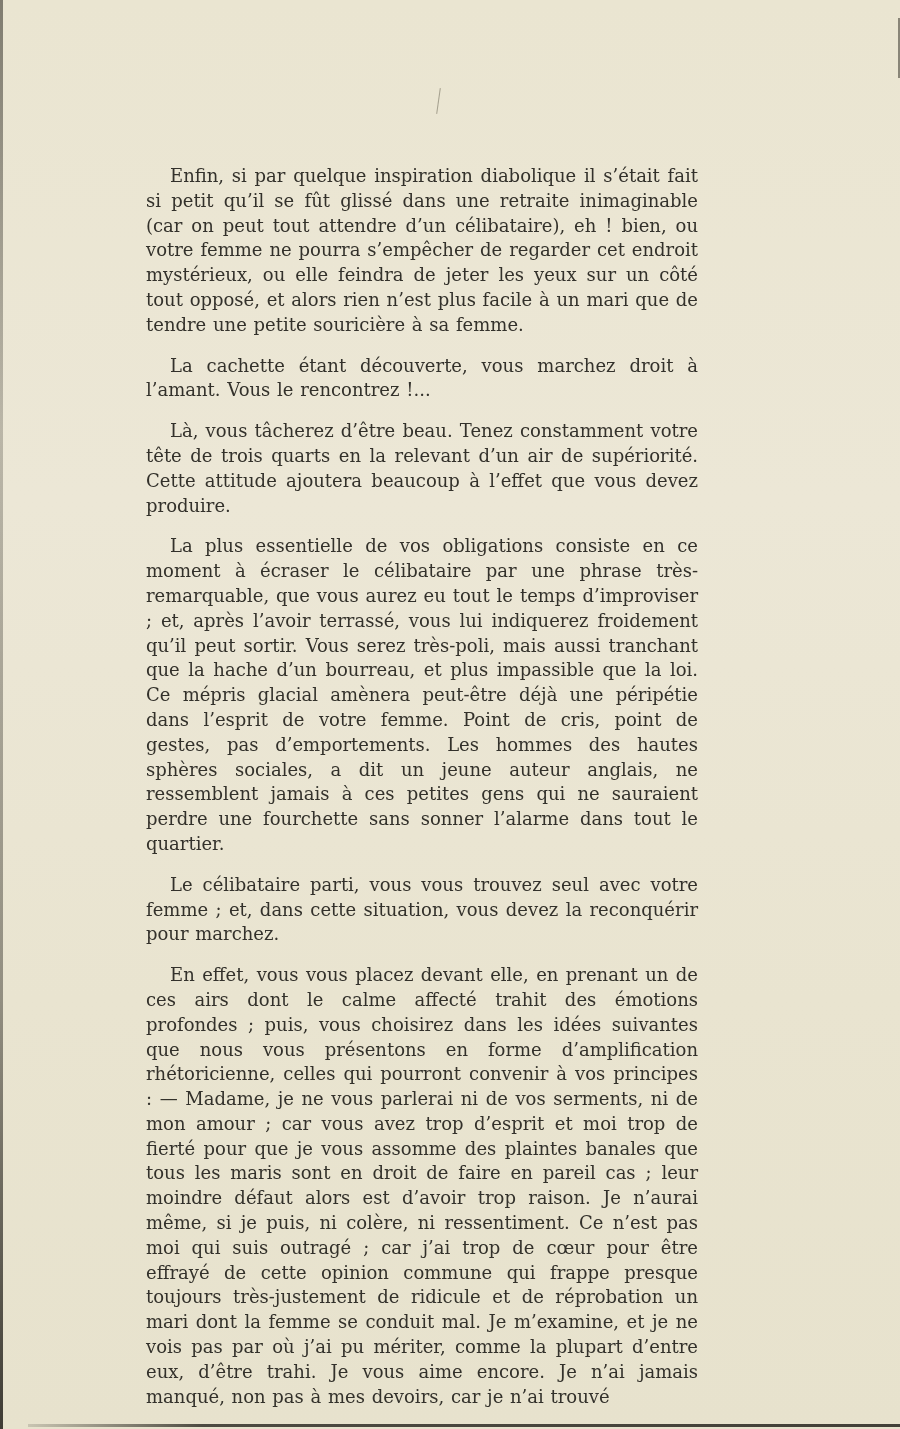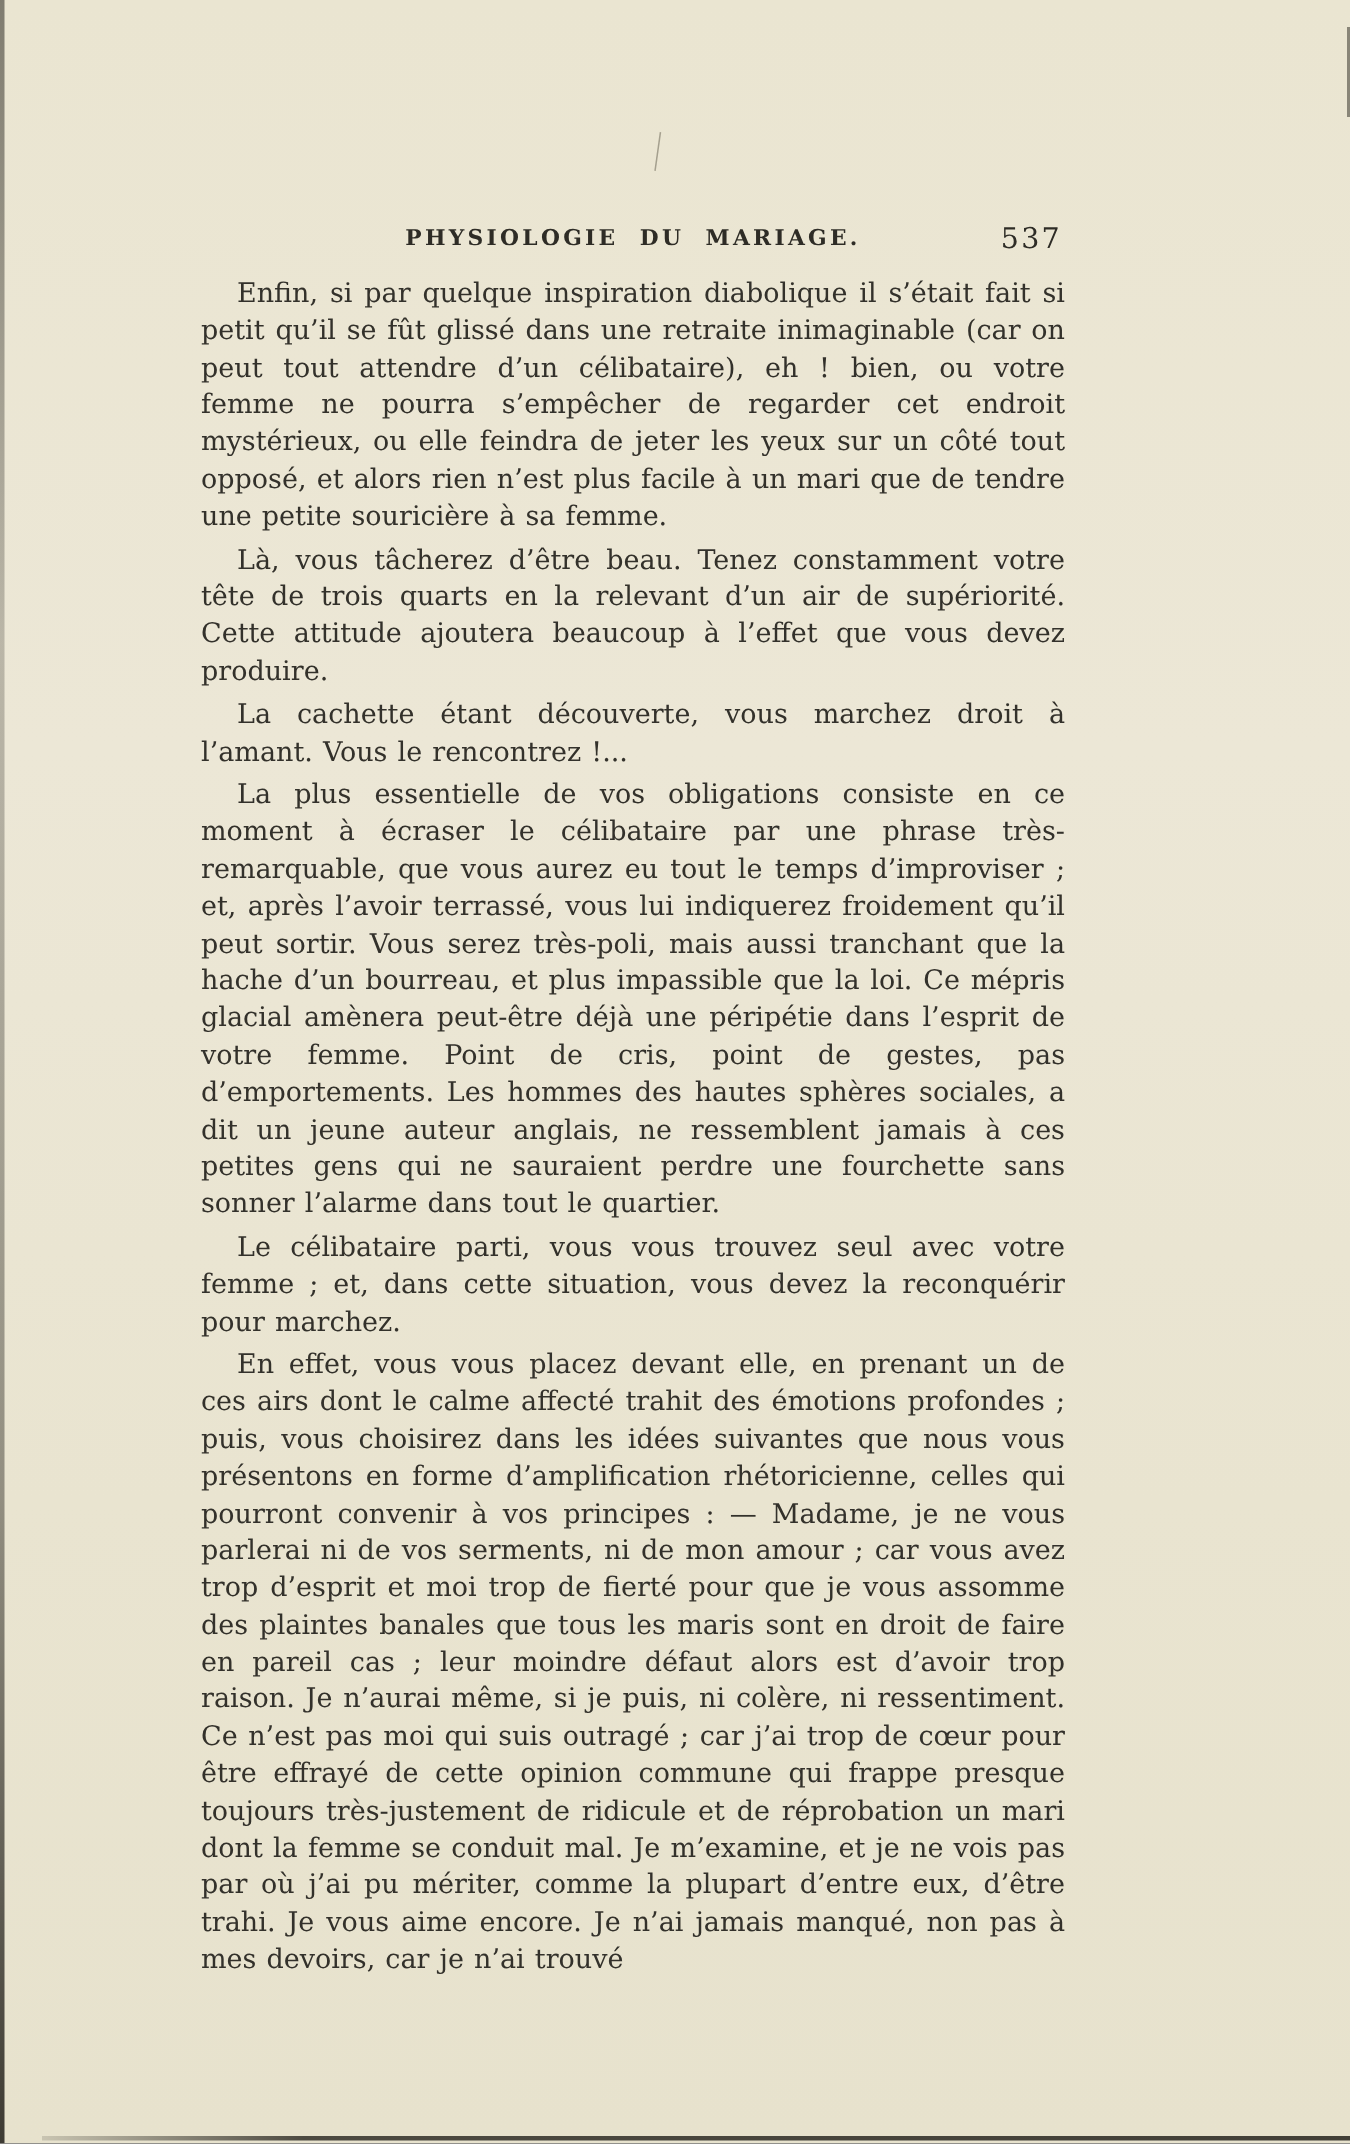--- a/index.html
+++ b/index.html
@@ -68,49 +68,45 @@
   }
   .page-number {
     position: absolute;
     right: 6px;
     top: 0;
     font-size: 19px;
     letter-spacing: 1.5px;
     color: #2e2c26;
   }
   .body-text p {
-    margin: 4px;
+    margin: 16px;
     text-align: justify;
     text-indent: 24px;
     font-size: 18px;
     line-height: 24.8px;
     word-spacing: 1px;
     color: #33312b;
   }
 </style>
 </head>
 <body>
 
 <div class="scan-page">
 
   <div class="edge-left"></div>
   <div class="edge-bottom"></div>
   <div class="edge-right-top"></div>
   <div class="crease-mark"></div>
 
   <div class="content">
 
-    <div class="running-header">
-      <span class="running-title">PHYSIOLOGIE DU MARIAGE.</span>
-      <span class="page-number">537</span>
-    </div>
 
     <div class="body-text">
       <p>Enfin, si par quelque inspiration diabolique il s’était fait si petit qu’il se fût glissé dans une retraite inimaginable (car on peut tout attendre d’un célibataire), eh ! bien, ou votre femme ne pourra s’empêcher de regarder cet endroit mystérieux, ou elle feindra de jeter les yeux sur un côté tout opposé, et alors rien n’est plus facile à un mari que de tendre une petite souricière à sa femme.</p>
+      <p>La cachette étant découverte, vous marchez droit à l’amant. Vous le rencontrez !...</p>
       <p>Là, vous tâcherez d’être beau. Tenez constamment votre tête de trois quarts en la relevant d’un air de supériorité. Cette attitude ajoutera beaucoup à l’effet que vous devez produire.</p>
-      <p>La cachette étant découverte, vous marchez droit à l’amant. Vous le rencontrez !...</p>
       <p>La plus essentielle de vos obligations consiste en ce moment à écraser le célibataire par une phrase très-remarquable, que vous aurez eu tout le temps d’improviser ; et, après l’avoir terrassé, vous lui indiquerez froidement qu’il peut sortir. Vous serez très-poli, mais aussi tranchant que la hache d’un bourreau, et plus impassible que la loi. Ce mépris glacial amènera peut-être déjà une péripétie dans l’esprit de votre femme. Point de cris, point de gestes, pas d’emportements. Les hommes des hautes sphères sociales, a dit un jeune auteur anglais, ne ressemblent jamais à ces petites gens qui ne sauraient perdre une fourchette sans sonner l’alarme dans tout le quartier.</p>
       <p>Le célibataire parti, vous vous trouvez seul avec votre femme ; et, dans cette situation, vous devez la reconquérir pour marchez.</p>
       <p>En effet, vous vous placez devant elle, en prenant un de ces airs dont le calme affecté trahit des émotions profondes ; puis, vous choisirez dans les idées suivantes que nous vous présentons en forme d’amplification rhétoricienne, celles qui pourront convenir à vos principes : — Madame, je ne vous parlerai ni de vos serments, ni de mon amour ; car vous avez trop d’esprit et moi trop de fierté pour que je vous assomme des plaintes banales que tous les maris sont en droit de faire en pareil cas ; leur moindre défaut alors est d’avoir trop raison. Je n’aurai même, si je puis, ni colère, ni ressentiment. Ce n’est pas moi qui suis outragé ; car j’ai trop de cœur pour être effrayé de cette opinion commune qui frappe presque toujours très-justement de ridicule et de réprobation un mari dont la femme se conduit mal. Je m’examine, et je ne vois pas par où j’ai pu mériter, comme la plupart d’entre eux, d’être trahi. Je vous aime encore. Je n’ai jamais manqué, non pas à mes devoirs, car je n’ai trouvé</p>
     </div>
 
   </div>
 </div>
 
 </body></html>

